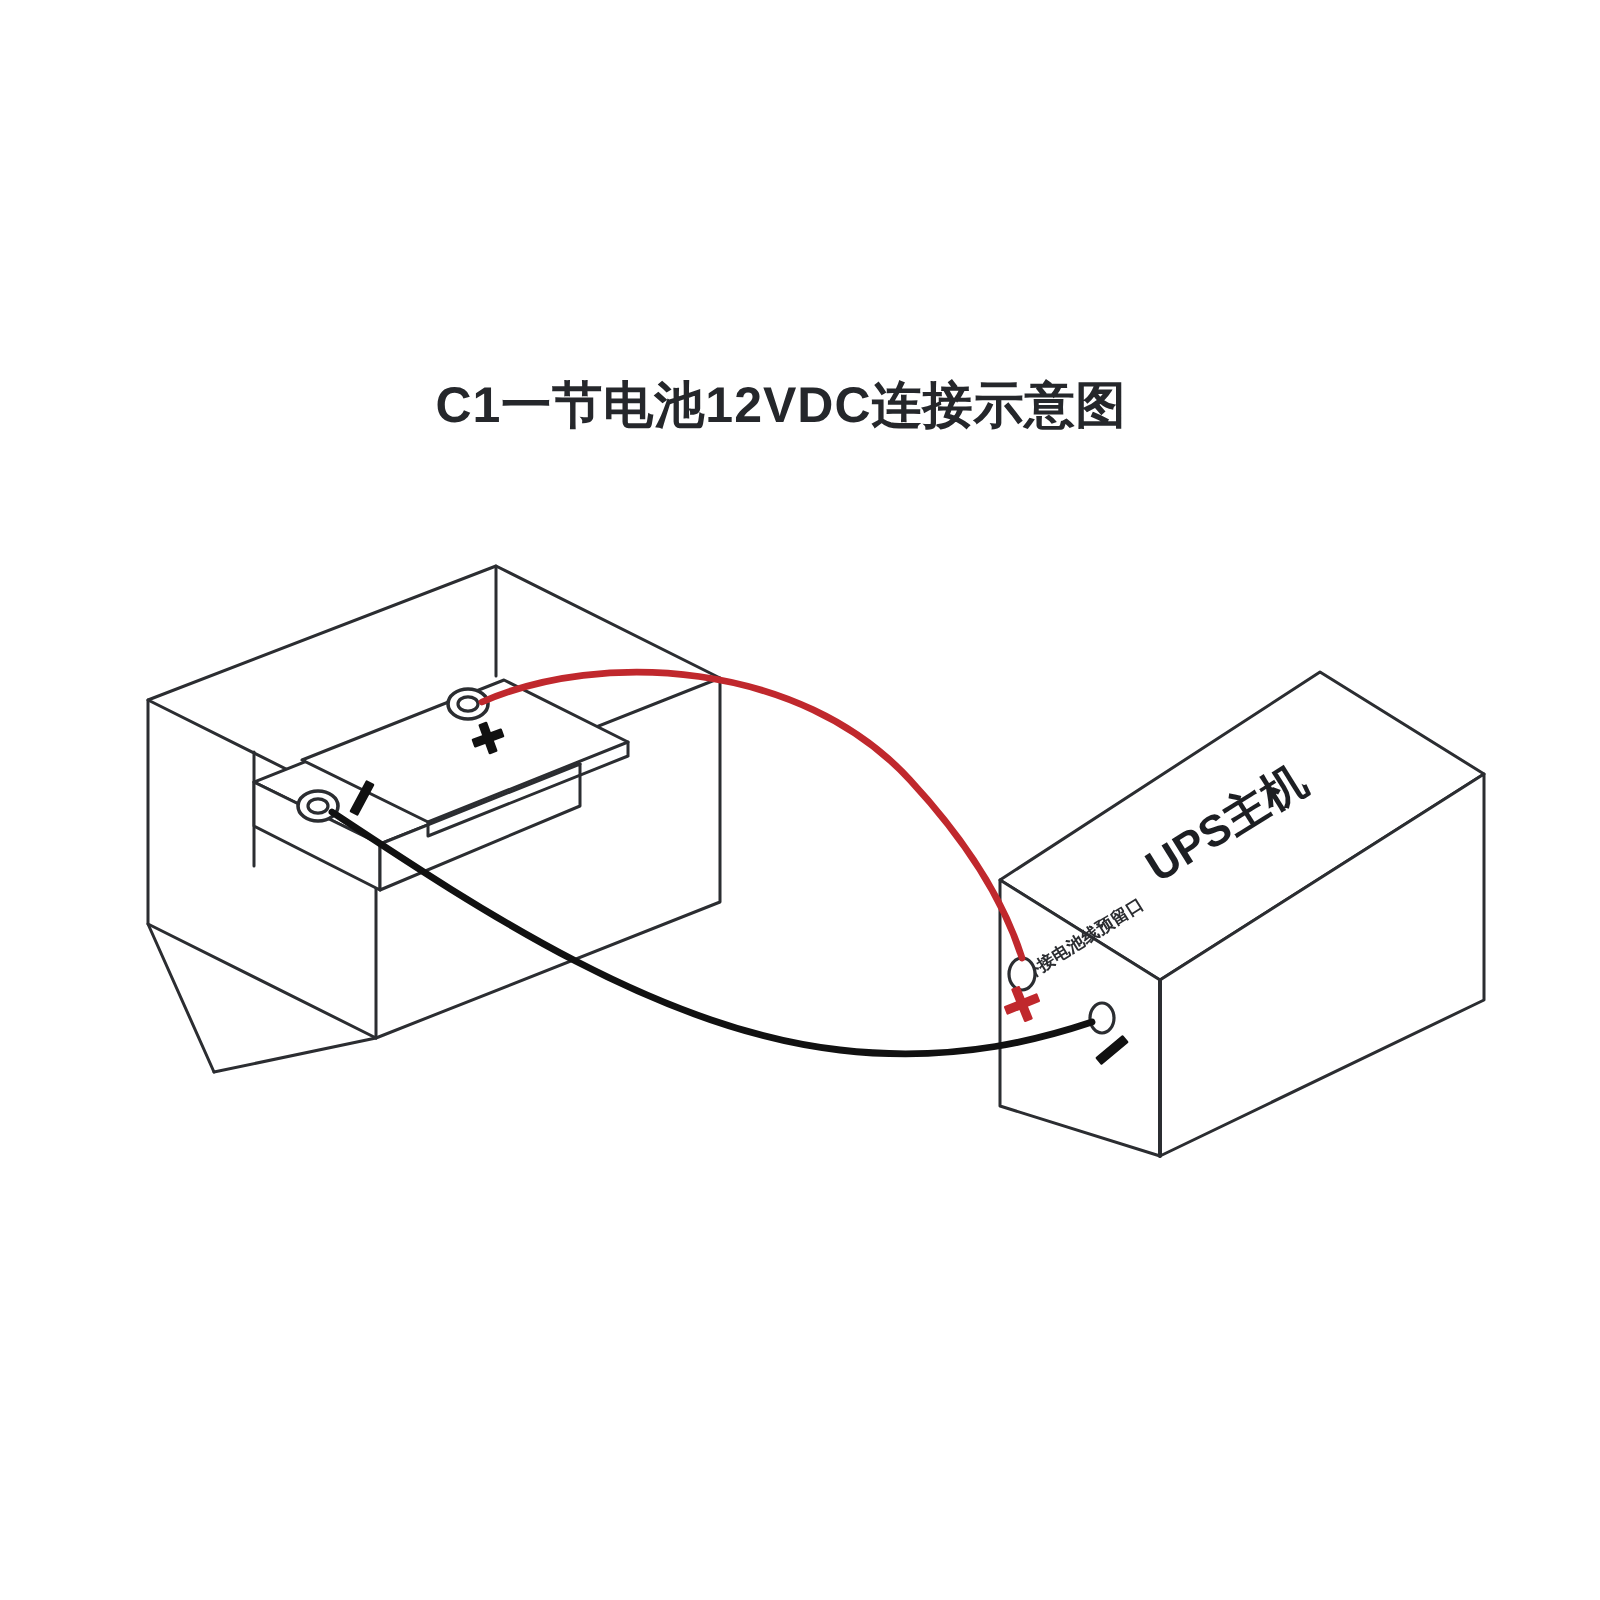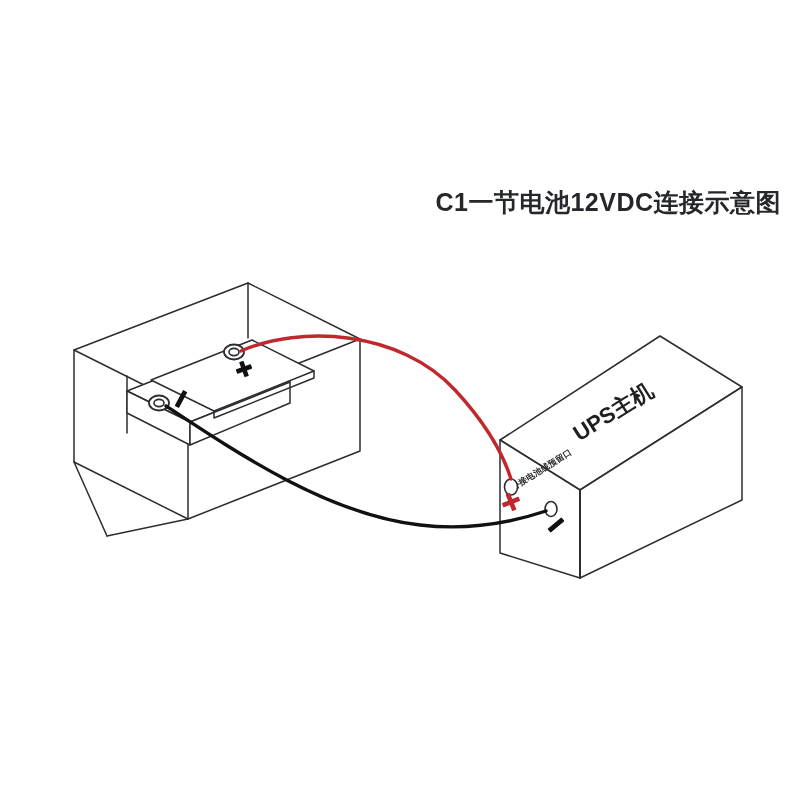--- a/index.html
+++ b/index.html
@@ -27,21 +27,21 @@
     top: 0;
     width: 800px;
     height: 800px;
     display: block;
   }
   .diagram-title {
     position: absolute;
     left: 0;
     top: 186px;
     width: 781px;
-    text-align: right;
+    text-align: center;
     font-size: 25px;
     font-weight: 700;
     letter-spacing: 0.5px;
     color: #25272b;
     font-family: "Liberation Sans", "DejaVu Sans", sans-serif;
     white-space: nowrap;
   }
   .watermark {
     position: absolute;
     left: 548px;

